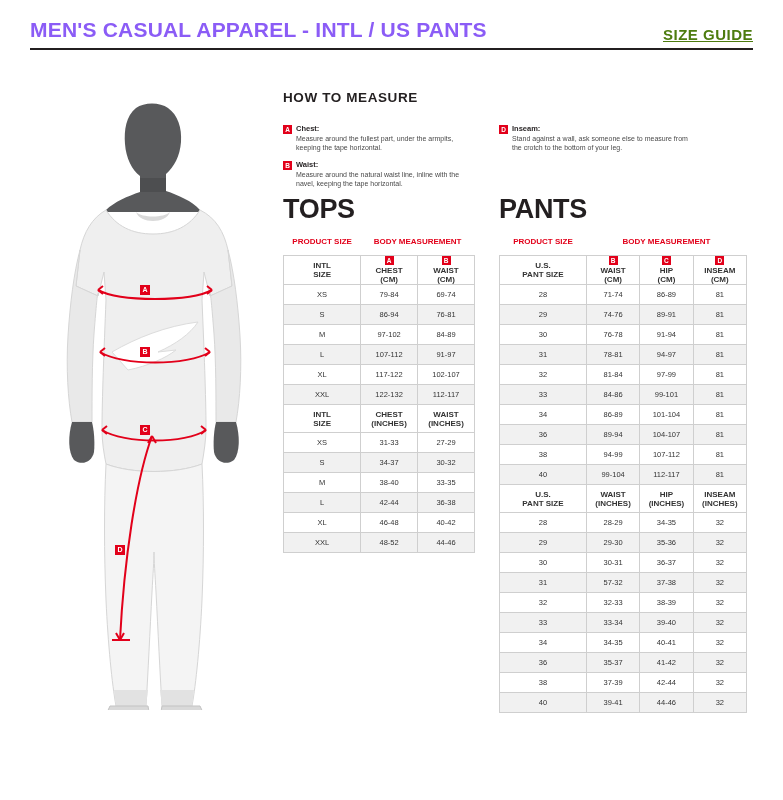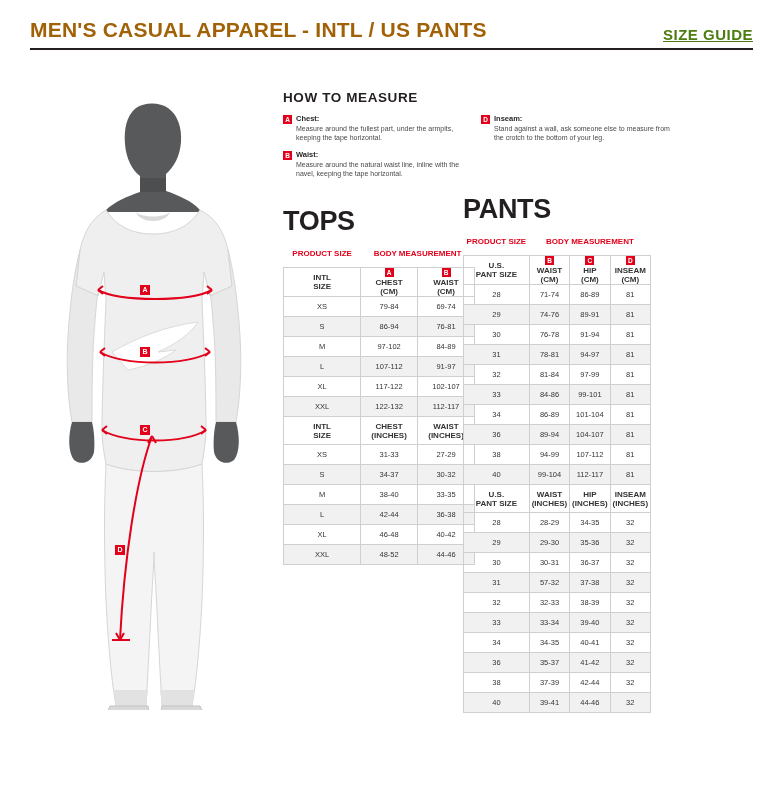--- a/index.html
+++ b/index.html
@@ -20,21 +20,21 @@
   .header {
     position: absolute;
     left: 30px;
     top: 18px;
     width: 723px;
   }
   .header-title {
     font-size: 21px;
     font-weight: bold;
     letter-spacing: 0.2px;
-    color: #a16207;
+    color: #8b5cf6;
     white-space: nowrap;
   }
   .header-tag {
     position: absolute;
     right: 0;
     top: 8px;
     font-size: 15px;
     font-weight: bold;
     letter-spacing: 0.5px;
     color: #4d7c0f;
@@ -53,25 +53,25 @@
   .howto {
     position: absolute;
     left: 283px;
     top: 90px;
     width: 470px;
   }
   .howto-title {
     font-size: 13.5px;
     font-weight: bold;
     letter-spacing: 0.6px;
-    margin-bottom: 9px;
+    margin-bottom: 19px;
   }
   .howto-cols {
     display: flex;
-    gap: 8px;
+    gap: 26px;
   }
   .howto-col { width: 190px; }
   .howto-item { margin-bottom: 7px; }
   .howto-head {
     display: flex;
     align-items: flex-start;
     gap: 4px;
   }
   .badge {
     display: inline-block;
@@ -93,22 +93,22 @@
   }
   .howto-text {
     font-size: 7px;
     line-height: 1.35;
     color: #4a4a4a;
     margin-left: 13px;
   }
 
   
   .table-block { position: absolute; }
-  #tops-block { left: 283px; top: 208px; width: 192px; }
-  #pants-block { left: 463px; top: 196px; width: 188px; }
+  #tops-block { left: 283px; top: 196px; width: 192px; }
+  #pants-block { left: 499px; top: 196px; width: 248px; }
 
   .table-title {
     font-size: 27px;
     font-weight: bold;
     letter-spacing: -0.3px;
     color: #231f20;
     margin-bottom: 6px;
     line-height: 1;
   }
   table {

